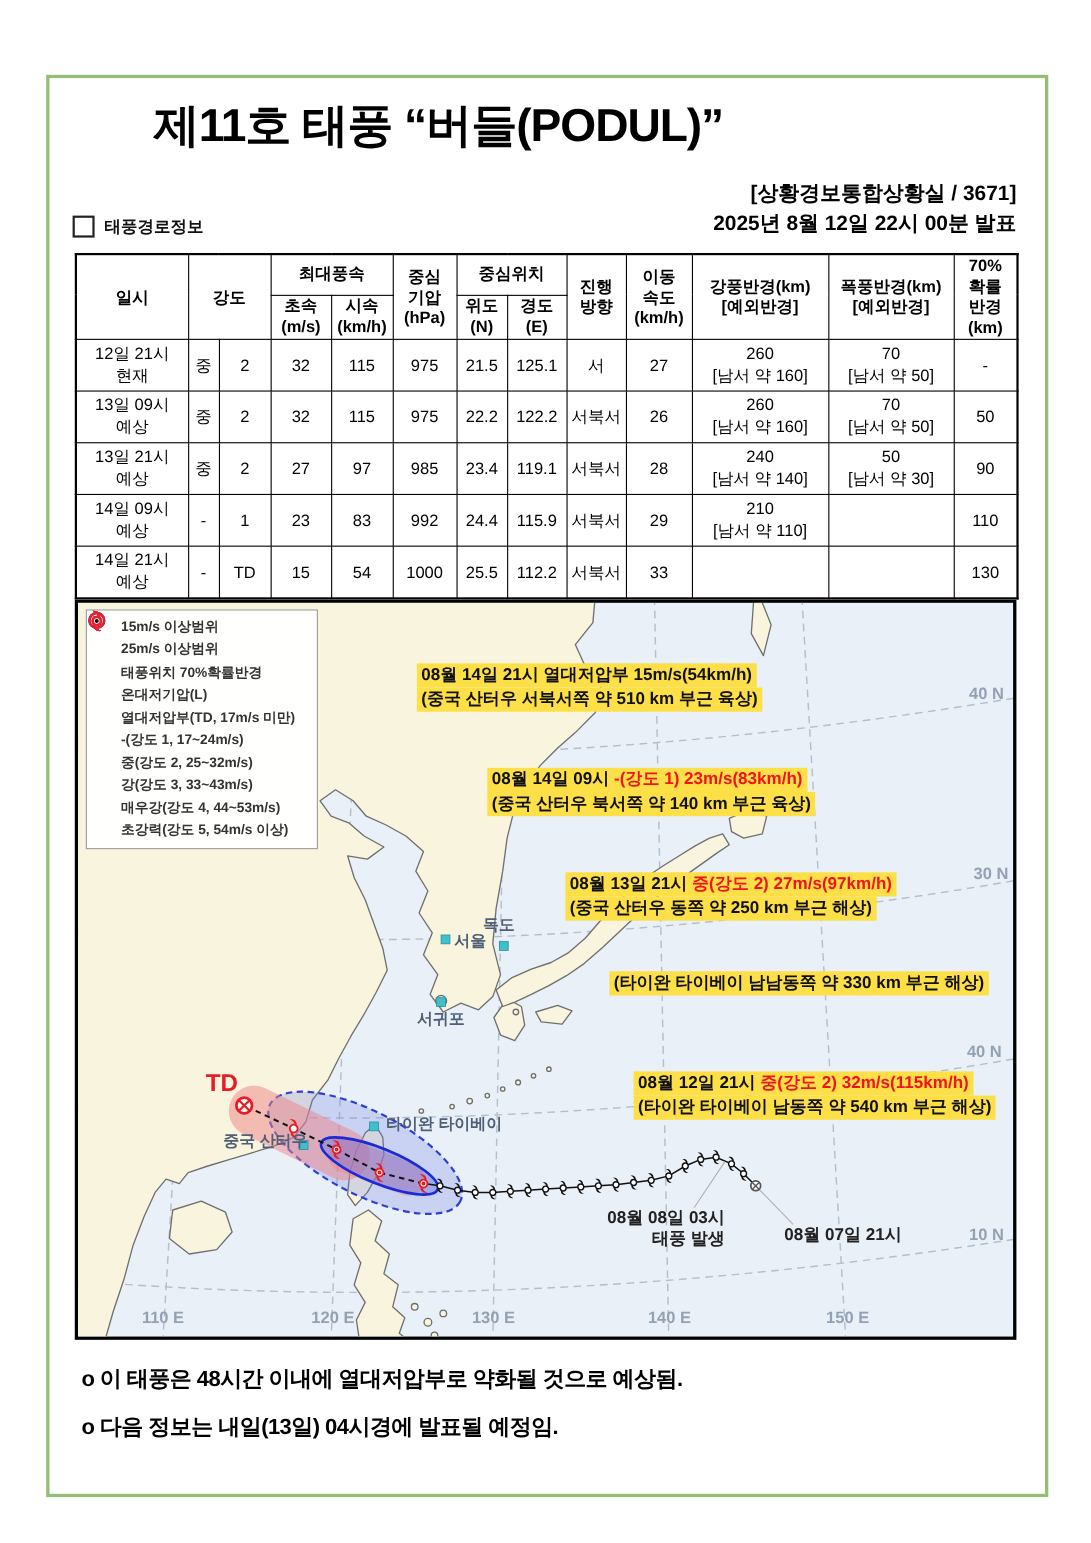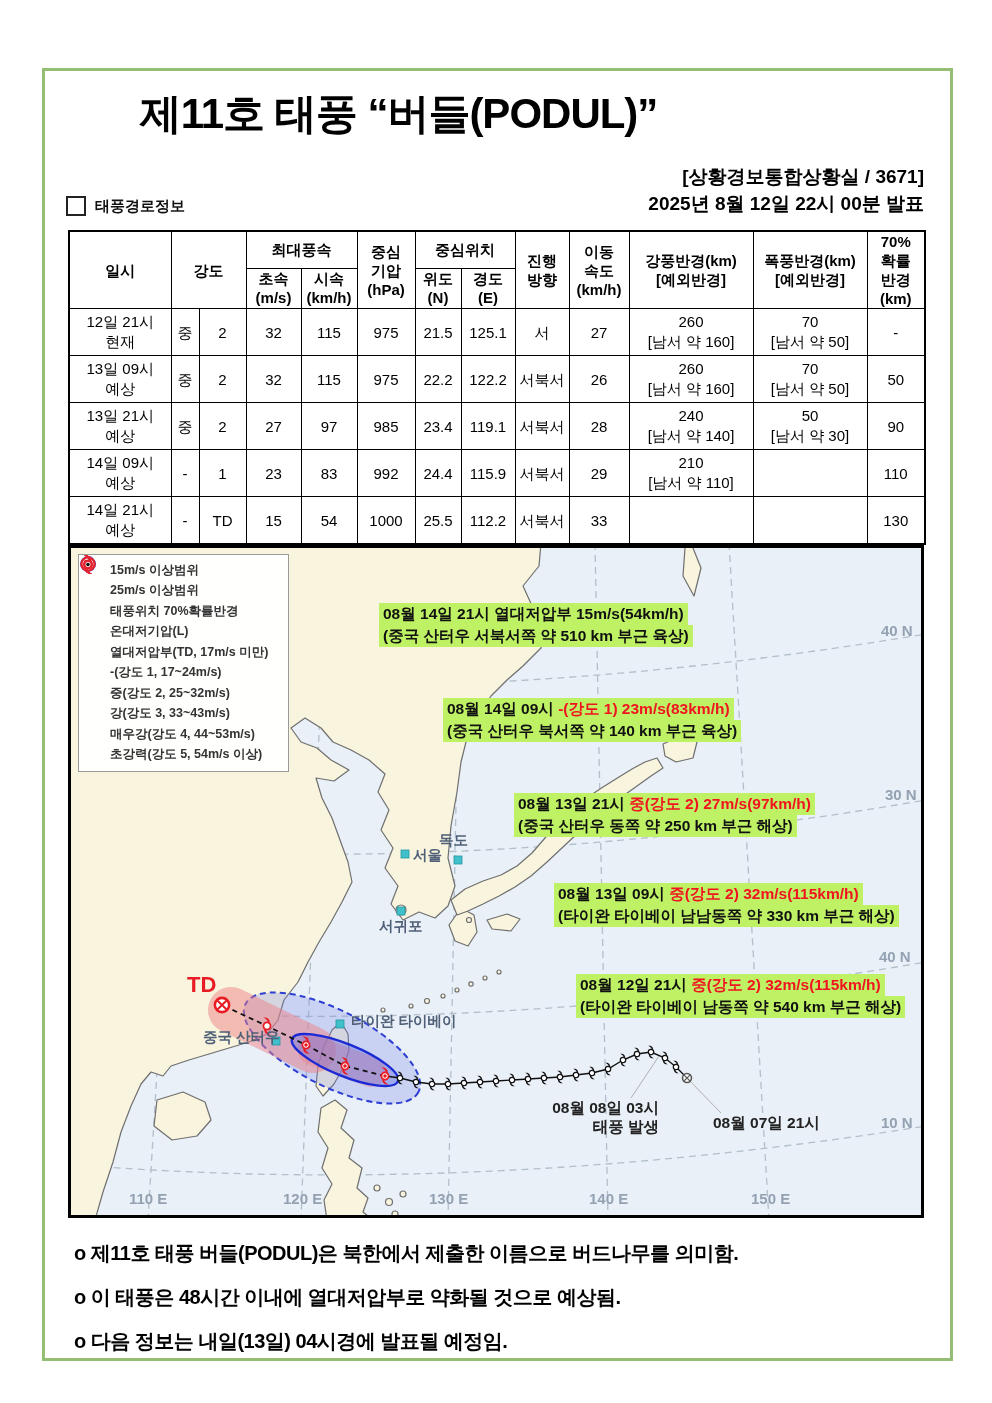--- a/index.html
+++ b/index.html
@@ -19,21 +19,21 @@
   table{border:2px solid #000;}
   thead th{height:35px;font-weight:600;}
   tbody td{height:46px;}
   td.two{line-height:20px;}
   
   #map{left:68px;top:545px;width:856px;height:673px;border:3px solid #000;box-sizing:border-box;background:#e9f0f7;overflow:hidden;}
   #map svg{position:absolute;left:0;top:0;}
   .maplabel{position:absolute;font-size:15px;color:#93a1b2;font-weight:600;}
   .citylabel{position:absolute;font-size:14.5px;color:#4f5f78;font-weight:600;white-space:nowrap;}
   .anno{position:absolute;font-size:15.5px;font-weight:600;line-height:19px;white-space:nowrap;}
-  .anno .ln{background:#bef264;display:table;padding:1px 4px 2px 4px;}
+  .anno .ln{background:#fde047;display:table;padding:1px 4px 2px 4px;}
   .anno .hl{color:#f01420;}
   .tracklabel{position:absolute;font-size:15.5px;font-weight:600;color:#222;background:transparent;white-space:pre-line;line-height:19px;}
   #td-label{position:absolute;left:116px;top:424px;font-size:22px;font-weight:800;color:#e81c24;}
   
   #legend{position:absolute;left:7px;top:6px;width:196px;background:rgba(255,255,255,.96);border:1px solid #9a9a9a;padding:5px 6px 6px 7px;}
   .lg-row{display:flex;align-items:center;gap:6px;height:20.5px;}
   .lg-row .txt{font-size:12.5px;color:#333;font-weight:600;white-space:nowrap;}
   .lg-ic{width:18px;height:18px;flex:0 0 18px;display:flex;align-items:center;justify-content:center;}
   
   #notes{left:74px;top:1240px;width:860px;}
@@ -436,24 +436,20 @@
         <div class="ln">(중국 산터우 북서쪽 약 140 km 부근 육상)</div>
       </div>
       <div class="anno" style="left: 443px; top: 245px;">
         <div class="ln">
           <span>08월 13일 21시 </span>
           <span class="hl">중(강도 2) 27m/s(97km/h)</span>
         </div>
         <div class="ln">(중국 산터우 동쪽 약 250 km 부근 해상)</div>
       </div>
       <div class="anno" style="left: 483px; top: 335px;">
-        <div class="ln">
-          <span>08월 13일 09시 </span>
-          <span class="hl">중(강도 2) 32m/s(115km/h)</span>
-        </div>
         <div class="ln">(타이완 타이베이 남남동쪽 약 330 km 부근 해상)</div>
       </div>
       <div class="anno" style="left: 505px; top: 426px;">
         <div class="ln">
           <span>08월 12일 21시 </span>
           <span class="hl">중(강도 2) 32m/s(115km/h)</span>
         </div>
         <div class="ln">(타이완 타이베이 남동쪽 약 540 km 부근 해상)</div>
       </div>
       <div class="citylabel" style="left: 342px; top: 298px;">서울</div>
@@ -470,16 +466,15 @@
       <div class="maplabel" style="left: 358px; top: 642px;">130 E</div>
       <div class="maplabel" style="left: 518px; top: 642px;">140 E</div>
       <div class="maplabel" style="left: 680px; top: 642px;">150 E</div>
       <div class="tracklabel" style="left: 478px; top: 550px; width: 110px; text-align: right;">08월 08일 03시
 태풍 발생</div>
       <div class="tracklabel" style="left: 642px; top: 565px;">08월 07일 21시</div>
     </div>
 </div>
 
 <div id="notes" class="abs">
-    <div class="note">o 제11호 태풍 버들(PODUL)은 북한에서 제출한 이름으로 버드나무를 의미함.</div>
     <div class="note">o 이 태풍은 48시간 이내에 열대저압부로 약화될 것으로 예상됨.</div>
     <div class="note">o 다음 정보는 내일(13일) 04시경에 발표될 예정임.</div>
   </div>
 
 </body></html>

